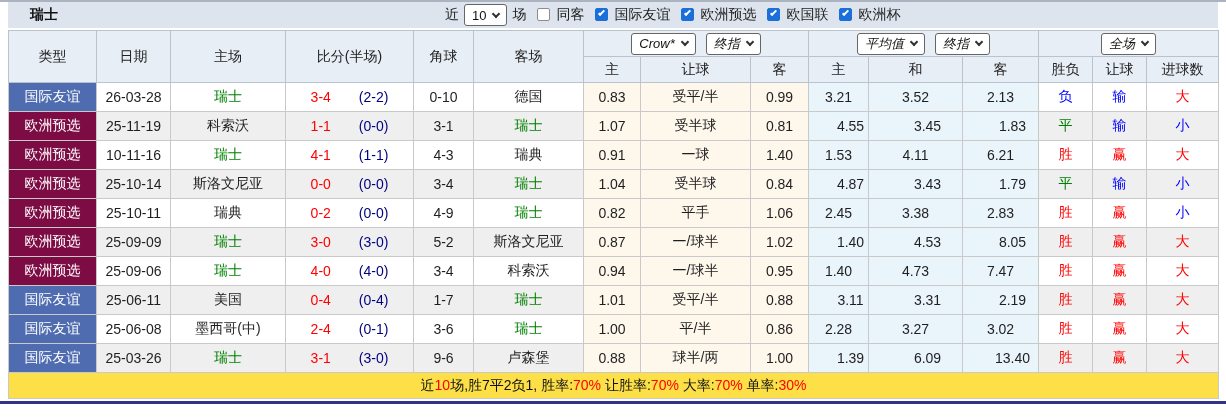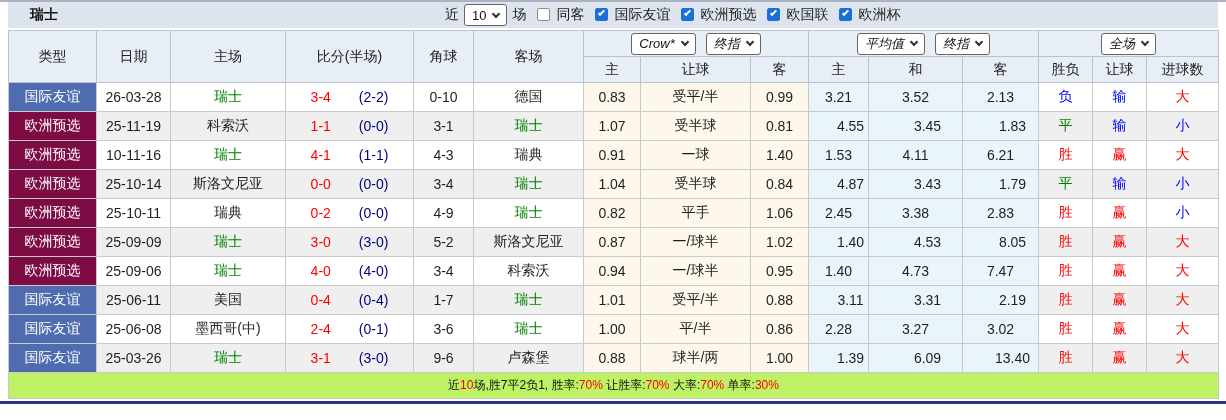--- a/index.html
+++ b/index.html
@@ -59,21 +59,21 @@
   td.league-blue { background: var(--league-friendly-bg); border-color: #c9c9c9; }
   tr.stripe td.league-blue { background: var(--league-friendly-bg); }
   td.league-maroon { background: var(--league-qualifier-bg); }
   tr.stripe td.league-maroon { background: var(--league-qualifier-bg); }
   .focus { color: var(--focus-team); }
   .score-main { color: var(--score); }
   .score-half { color: var(--half-score); padding-left: 28px; }
   .oc-red { color: var(--win); }
   .oc-green { color: var(--draw); }
   .oc-blue { color: var(--loss); }
-  tfoot td { height: 26px; background: #bef264; font-size: 12px; color: #111; }
+  tfoot td { height: 26px; background: #fde047; font-size: 14px; color: #111; }
   .sum-red { color: var(--win); }
   .bottomline { height: 3px; background: var(--bottom-line); margin-top: 2px; }
 </style>
 </head>
 <body>
 
 <div class="topline"></div>
 
 <div class="topbar">
   <span class="title">瑞士</span>

